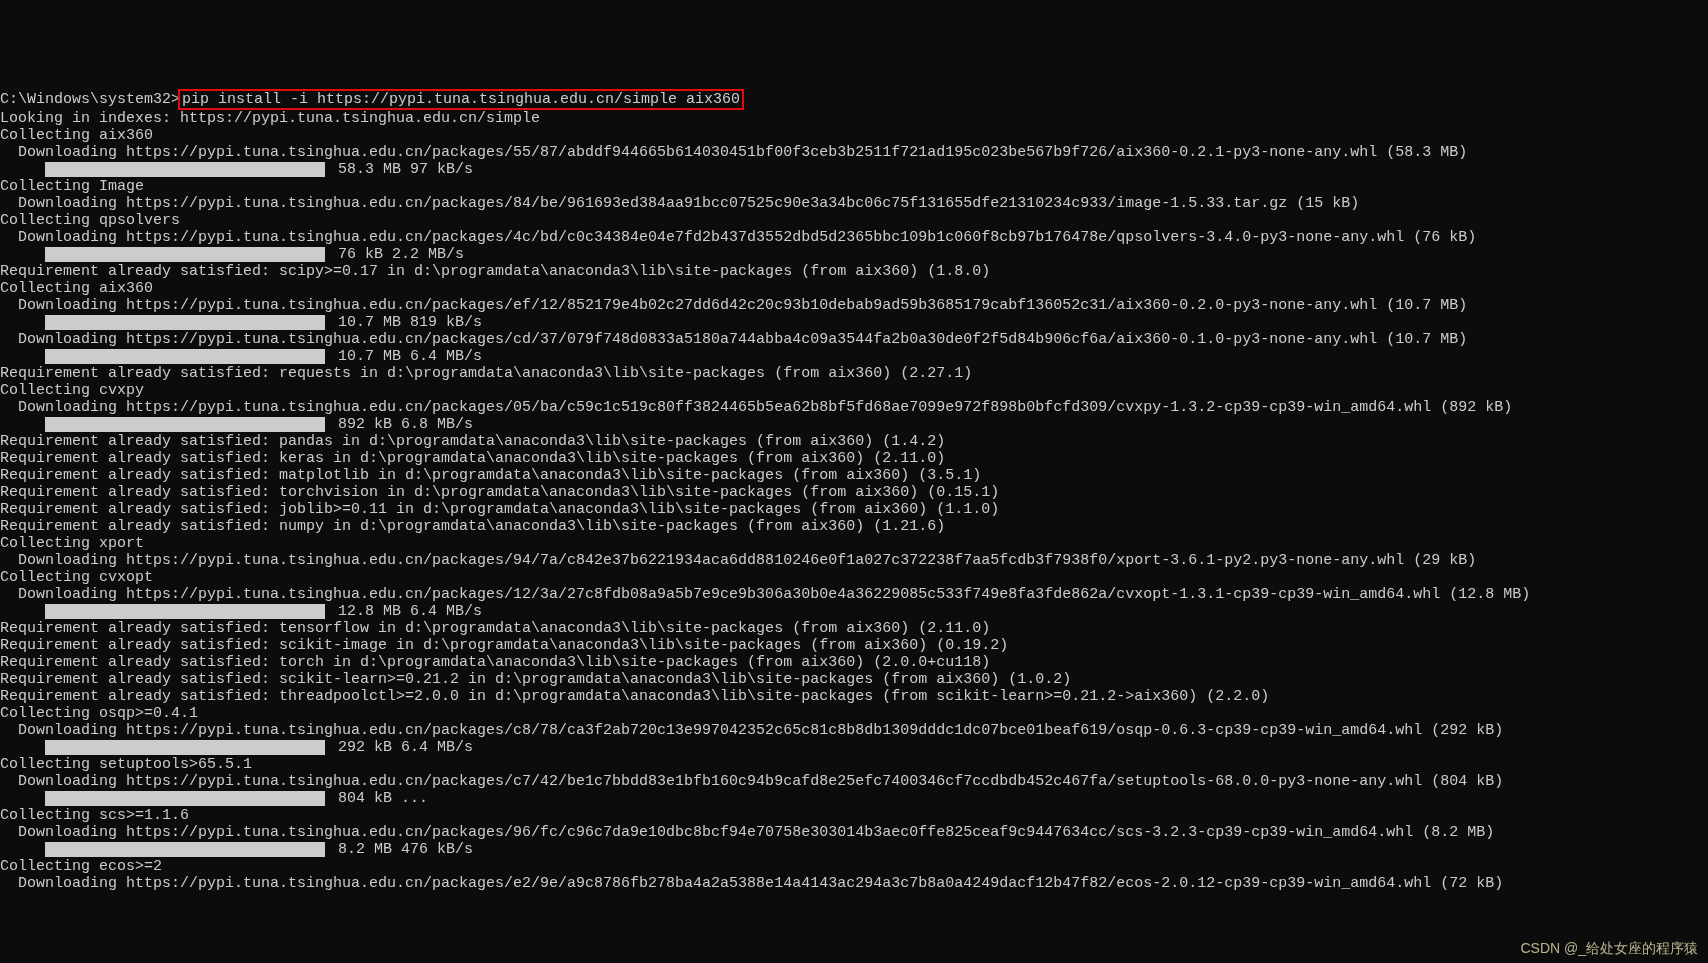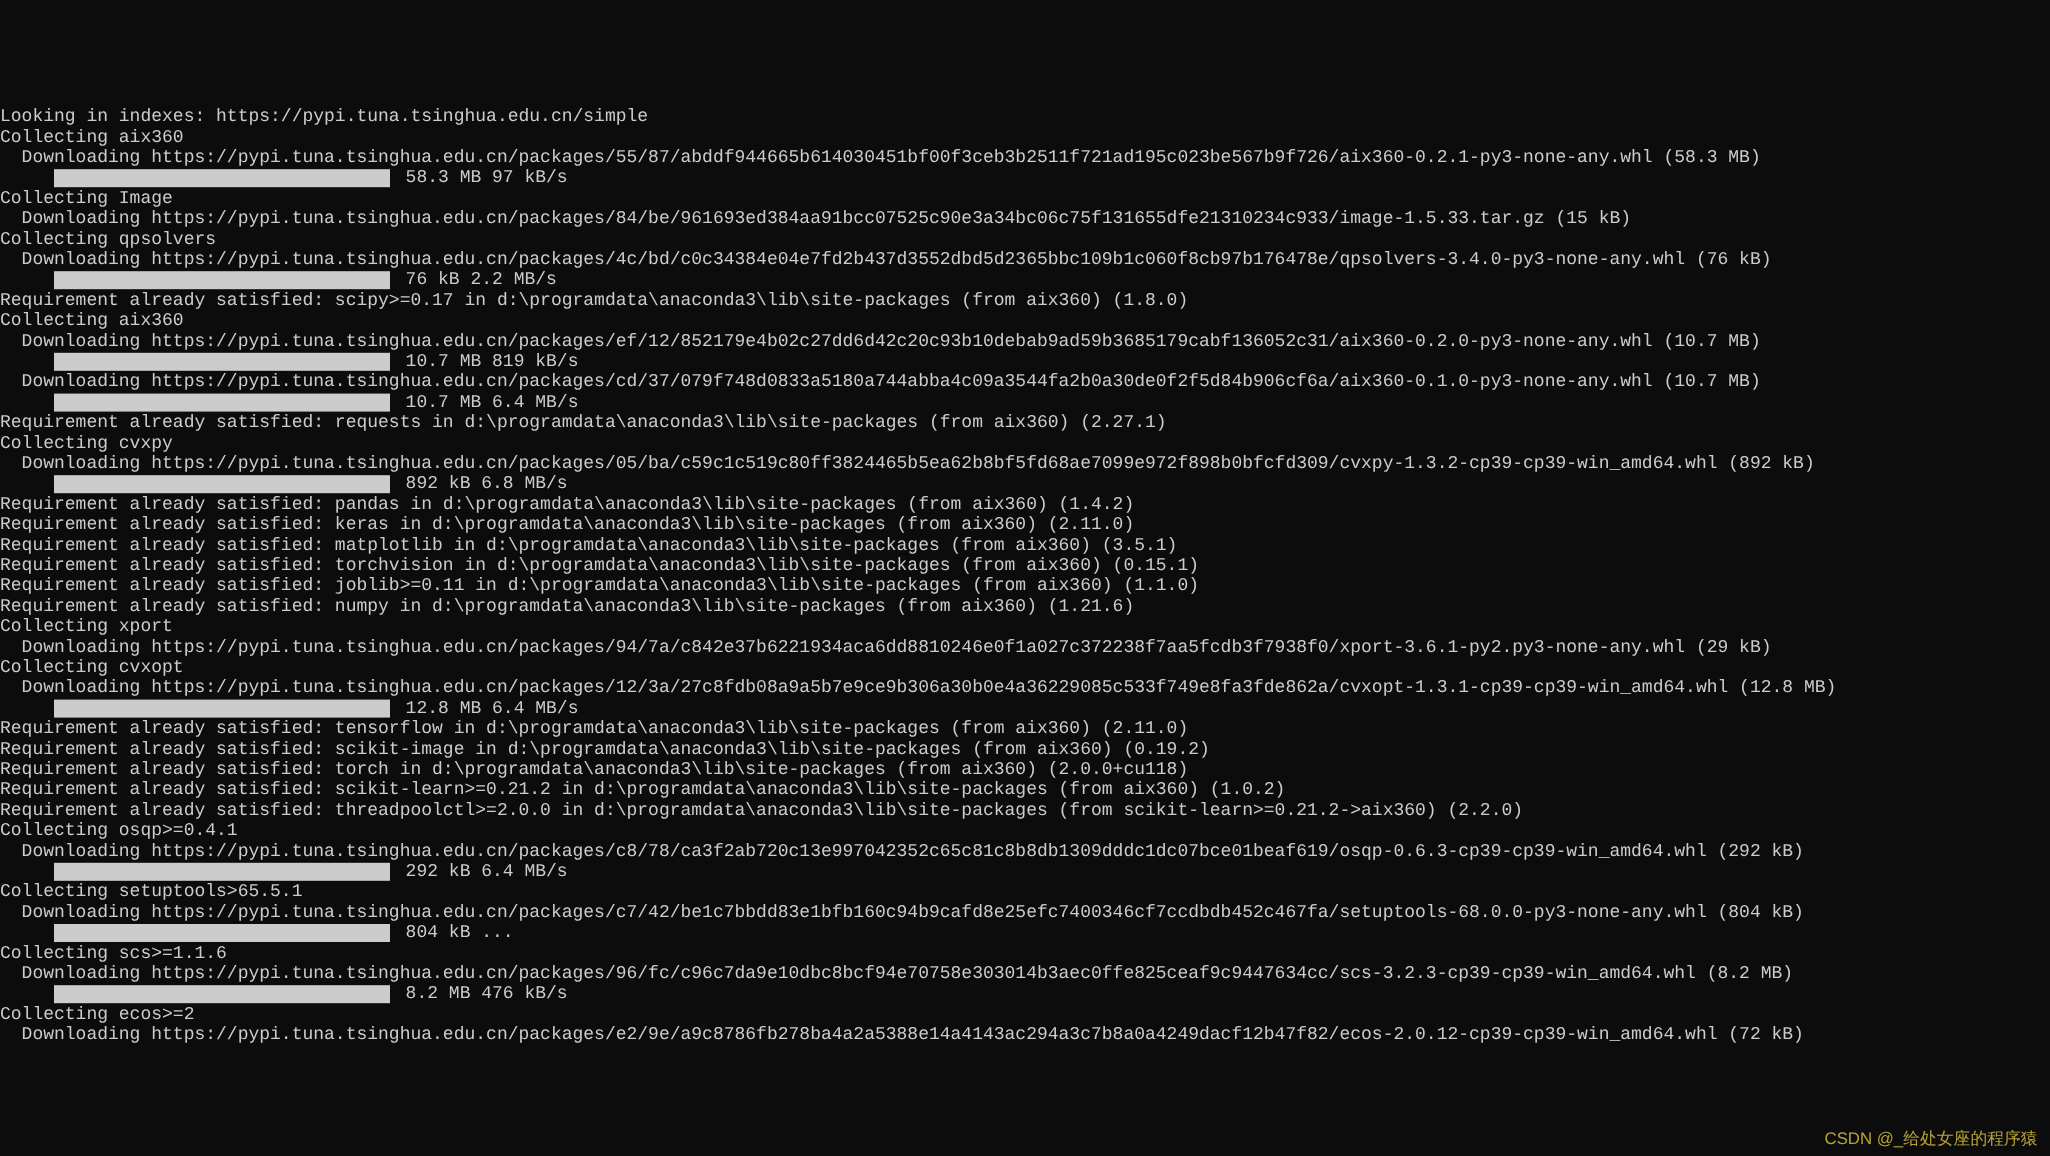--- a/index.html
+++ b/index.html
@@ -30,32 +30,33 @@
     background: #cccccc;
     height: 15px;
     vertical-align: middle;
     margin-right: 4px;
   }
   .pb-full { width: 280px; }
   .watermark {
     position: fixed;
     right: 10px;
     bottom: 6px;
-    color: #fde047;
+    color: #fef9c3;
     font-size: 14px;
     font-family: sans-serif;
     opacity: 0.7;
     pointer-events: none;
   }
 </style>
 </head>
 <body>
 
 
 
 <div class="terminal">
+<span class="line"><span>C:\Windows\system32&gt;</span><span class="highlight-box">pip install -i https://pypi.tuna.tsinghua.edu.cn/simple aix360</span></span>
 <div id="body-lines"><div class="line">Looking in indexes: https://pypi.tuna.tsinghua.edu.cn/simple</div><div class="line">Collecting aix360</div><div class="line">  Downloading https://pypi.tuna.tsinghua.edu.cn/packages/55/87/abddf944665b614030451bf00f3ceb3b2511f721ad195c023be567b9f726/aix360-0.2.1-py3-none-any.whl (58.3 MB)</div><div class="line">     <span class="progress-bar pb-full"></span><span> 58.3 MB 97 kB/s</span></div><div class="line">Collecting Image</div><div class="line">  Downloading https://pypi.tuna.tsinghua.edu.cn/packages/84/be/961693ed384aa91bcc07525c90e3a34bc06c75f131655dfe21310234c933/image-1.5.33.tar.gz (15 kB)</div><div class="line">Collecting qpsolvers</div><div class="line">  Downloading https://pypi.tuna.tsinghua.edu.cn/packages/4c/bd/c0c34384e04e7fd2b437d3552dbd5d2365bbc109b1c060f8cb97b176478e/qpsolvers-3.4.0-py3-none-any.whl (76 kB)</div><div class="line">     <span class="progress-bar pb-full"></span><span> 76 kB 2.2 MB/s</span></div><div class="line">Requirement already satisfied: scipy&gt;=0.17 in d:\programdata\anaconda3\lib\site-packages (from aix360) (1.8.0)</div><div class="line">Collecting aix360</div><div class="line">  Downloading https://pypi.tuna.tsinghua.edu.cn/packages/ef/12/852179e4b02c27dd6d42c20c93b10debab9ad59b3685179cabf136052c31/aix360-0.2.0-py3-none-any.whl (10.7 MB)</div><div class="line">     <span class="progress-bar pb-full"></span><span> 10.7 MB 819 kB/s</span></div><div class="line">  Downloading https://pypi.tuna.tsinghua.edu.cn/packages/cd/37/079f748d0833a5180a744abba4c09a3544fa2b0a30de0f2f5d84b906cf6a/aix360-0.1.0-py3-none-any.whl (10.7 MB)</div><div class="line">     <span class="progress-bar pb-full"></span><span> 10.7 MB 6.4 MB/s</span></div><div class="line">Requirement already satisfied: requests in d:\programdata\anaconda3\lib\site-packages (from aix360) (2.27.1)</div><div class="line">Collecting cvxpy</div><div class="line">  Downloading https://pypi.tuna.tsinghua.edu.cn/packages/05/ba/c59c1c519c80ff3824465b5ea62b8bf5fd68ae7099e972f898b0bfcfd309/cvxpy-1.3.2-cp39-cp39-win_amd64.whl (892 kB)</div><div class="line">     <span class="progress-bar pb-full"></span><span> 892 kB 6.8 MB/s</span></div><div class="line">Requirement already satisfied: pandas in d:\programdata\anaconda3\lib\site-packages (from aix360) (1.4.2)</div><div class="line">Requirement already satisfied: keras in d:\programdata\anaconda3\lib\site-packages (from aix360) (2.11.0)</div><div class="line">Requirement already satisfied: matplotlib in d:\programdata\anaconda3\lib\site-packages (from aix360) (3.5.1)</div><div class="line">Requirement already satisfied: torchvision in d:\programdata\anaconda3\lib\site-packages (from aix360) (0.15.1)</div><div class="line">Requirement already satisfied: joblib&gt;=0.11 in d:\programdata\anaconda3\lib\site-packages (from aix360) (1.1.0)</div><div class="line">Requirement already satisfied: numpy in d:\programdata\anaconda3\lib\site-packages (from aix360) (1.21.6)</div><div class="line">Collecting xport</div><div class="line">  Downloading https://pypi.tuna.tsinghua.edu.cn/packages/94/7a/c842e37b6221934aca6dd8810246e0f1a027c372238f7aa5fcdb3f7938f0/xport-3.6.1-py2.py3-none-any.whl (29 kB)</div><div class="line">Collecting cvxopt</div><div class="line">  Downloading https://pypi.tuna.tsinghua.edu.cn/packages/12/3a/27c8fdb08a9a5b7e9ce9b306a30b0e4a36229085c533f749e8fa3fde862a/cvxopt-1.3.1-cp39-cp39-win_amd64.whl (12.8 MB)</div><div class="line">     <span class="progress-bar pb-full"></span><span> 12.8 MB 6.4 MB/s</span></div><div class="line">Requirement already satisfied: tensorflow in d:\programdata\anaconda3\lib\site-packages (from aix360) (2.11.0)</div><div class="line">Requirement already satisfied: scikit-image in d:\programdata\anaconda3\lib\site-packages (from aix360) (0.19.2)</div><div class="line">Requirement already satisfied: torch in d:\programdata\anaconda3\lib\site-packages (from aix360) (2.0.0+cu118)</div><div class="line">Requirement already satisfied: scikit-learn&gt;=0.21.2 in d:\programdata\anaconda3\lib\site-packages (from aix360) (1.0.2)</div><div class="line">Requirement already satisfied: threadpoolctl&gt;=2.0.0 in d:\programdata\anaconda3\lib\site-packages (from scikit-learn&gt;=0.21.2-&gt;aix360) (2.2.0)</div><div class="line">Collecting osqp&gt;=0.4.1</div><div class="line">  Downloading https://pypi.tuna.tsinghua.edu.cn/packages/c8/78/ca3f2ab720c13e997042352c65c81c8b8db1309dddc1dc07bce01beaf619/osqp-0.6.3-cp39-cp39-win_amd64.whl (292 kB)</div><div class="line">     <span class="progress-bar pb-full"></span><span> 292 kB 6.4 MB/s</span></div><div class="line">Collecting setuptools&gt;65.5.1</div><div class="line">  Downloading https://pypi.tuna.tsinghua.edu.cn/packages/c7/42/be1c7bbdd83e1bfb160c94b9cafd8e25efc7400346cf7ccdbdb452c467fa/setuptools-68.0.0-py3-none-any.whl (804 kB)</div><div class="line">     <span class="progress-bar pb-full"></span><span> 804 kB ...</span></div><div class="line">Collecting scs&gt;=1.1.6</div><div class="line">  Downloading https://pypi.tuna.tsinghua.edu.cn/packages/96/fc/c96c7da9e10dbc8bcf94e70758e303014b3aec0ffe825ceaf9c9447634cc/scs-3.2.3-cp39-cp39-win_amd64.whl (8.2 MB)</div><div class="line">     <span class="progress-bar pb-full"></span><span> 8.2 MB 476 kB/s</span></div><div class="line">Collecting ecos&gt;=2</div><div class="line">  Downloading https://pypi.tuna.tsinghua.edu.cn/packages/e2/9e/a9c8786fb278ba4a2a5388e14a4143ac294a3c7b8a0a4249dacf12b47f82/ecos-2.0.12-cp39-cp39-win_amd64.whl (72 kB)</div></div>
 </div>
 
 <div class="watermark">CSDN @_给处女座的程序猿</div>
 
 
 
 
 </body></html>

